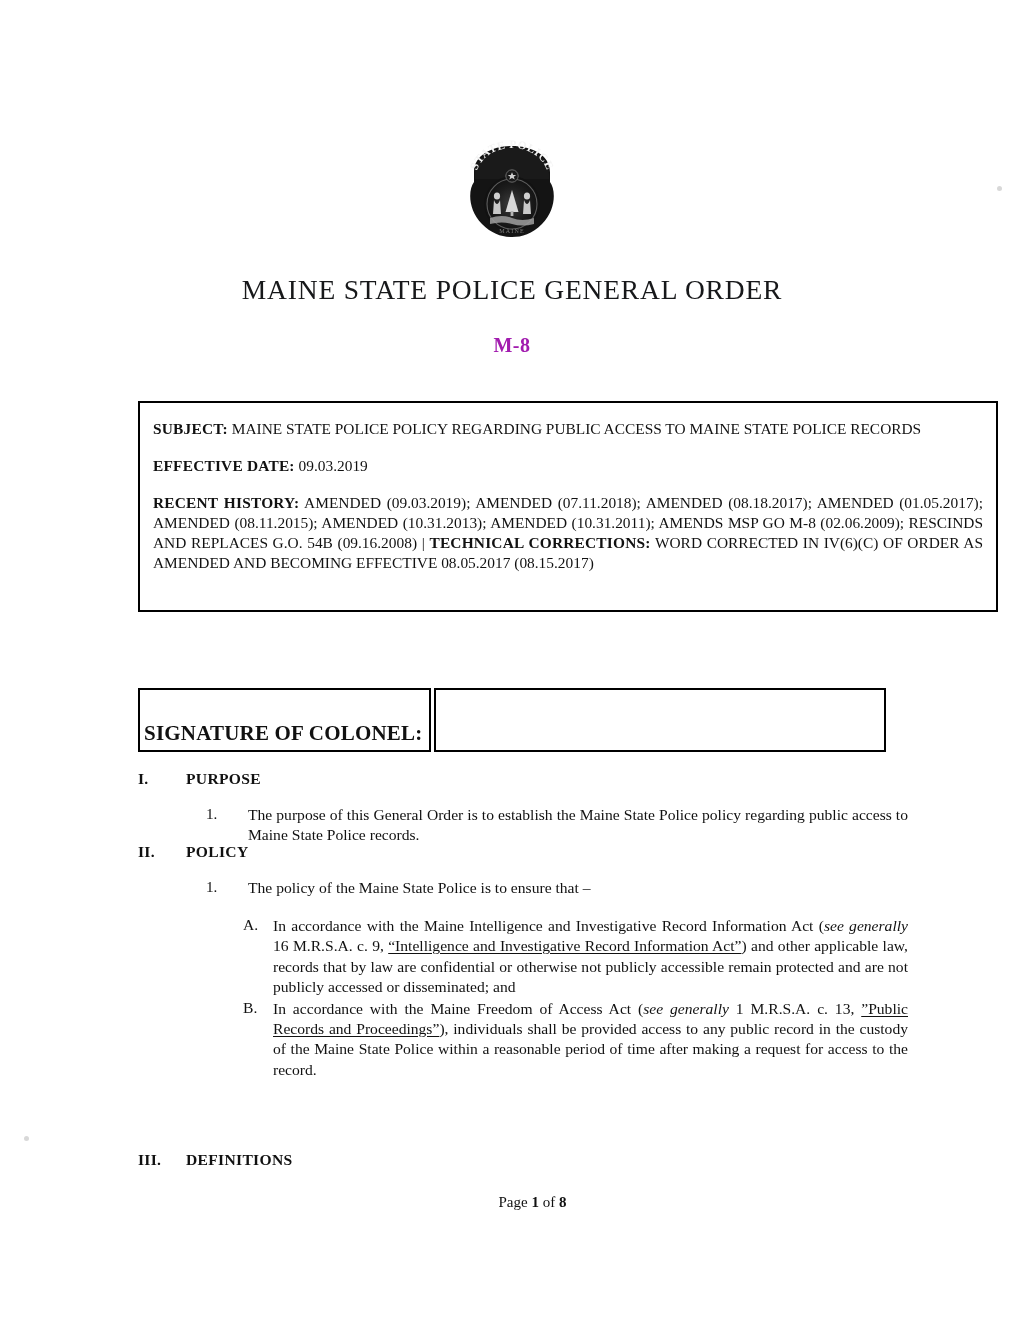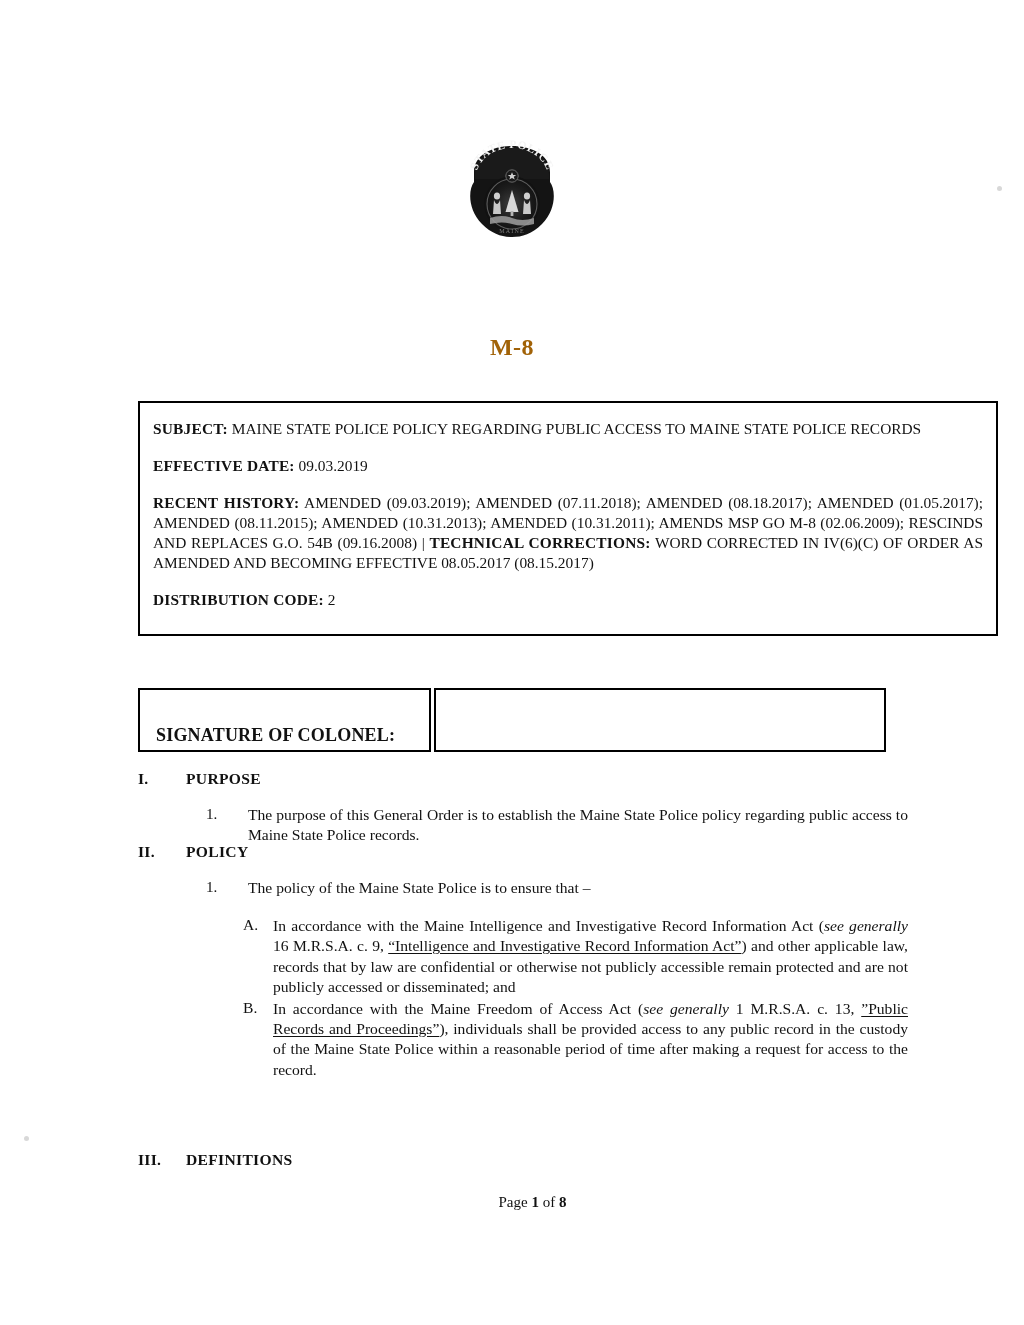--- a/index.html
+++ b/index.html
@@ -48,24 +48,24 @@
     font-size: 27.5px;
     letter-spacing: 0.8px;
     font-weight: 400;
     color: #17181a;
   }
   .doc-code {
     position: absolute;
     left: 0; right: 0;
     top: 334px;
     text-align: center;
-    font-size: 24px;
+    font-size: 20px;
     font-weight: bold;
     letter-spacing: 0.5px;
-    color: #a16207;
+    color: #a21caf;
   }
 
   
   .header-box {
     position: absolute;
     left: 138px;
     top: 401px;
     width: 860px;
     border: 2.5px solid #000;
     box-sizing: border-box;
@@ -89,24 +89,24 @@
     box-sizing: border-box;
   }
   .sig-left {
     width: 293px;
     border: 2.5px solid #000;
     box-sizing: border-box;
     position: relative;
   }
   .sig-left .sig-label {
     position: absolute;
-    left: 16px;
+    left: 4px;
     bottom: 4px;
     font-weight: bold;
-    font-size: 18px;
+    font-size: 21px;
     letter-spacing: 0.2px;
     white-space: nowrap;
   }
   .sig-right {
     flex: 1;
     margin-left: 3px;
     border: 2.5px solid #000;
     box-sizing: border-box;
     background-color: #ffffff;
     background-image:
@@ -220,20 +220,21 @@
         <ellipse cx="63" cy="58" rx="3.1" ry="3.6" fill="#d0d0d0"></ellipse>
         <path d="M60 62 Q63 70, 66 62 L67 76 L59 76 Z" fill="#c9c9c9"></path>
 
         <path d="M26 80 Q38 76, 48 80 Q58 84, 70 80 L70 86 Q58 89, 48 86 Q38 83, 26 86 Z" fill="#9f9f9f" opacity="0.85"></path>
 
         <text x="48" y="95" font-family="'Liberation Serif', serif" font-size="6" fill="#7c7c7c" text-anchor="middle" letter-spacing="1.2">MAINE</text>
       </svg>
     </div>
   </div>
 
+  <div class="doc-title">MAINE STATE POLICE GENERAL ORDER</div>
   <div class="doc-code">M-8</div>
 
   <div class="header-box">
 
     <div class="hb-row justify">
       <span class="lbl">SUBJECT:</span>
       <span>MAINE STATE POLICE POLICY REGARDING PUBLIC ACCESS TO MAINE STATE POLICE RECORDS</span>
     </div>
 
     <div class="hb-gap"></div>
@@ -246,24 +247,20 @@
     <div class="hb-gap"></div>
 
     <div class="hb-row justify">
       <span class="lbl">RECENT HISTORY:</span>
       <span>AMENDED (09.03.2019); AMENDED (07.11.2018); AMENDED (08.18.2017); AMENDED (01.05.2017); AMENDED (08.11.2015); AMENDED (10.31.2013); AMENDED (10.31.2011); AMENDS MSP GO M-8 (02.06.2009); RESCINDS AND REPLACES G.O. 54B (09.16.2008) | </span><span class="lbl">TECHNICAL CORRECTIONS:</span>
       <span>WORD CORRECTED IN IV(6)(C) OF ORDER AS AMENDED AND BECOMING EFFECTIVE 08.05.2017 (08.15.2017)</span>
     </div>
 
     <div class="hb-gap"></div>
 
-    <div class="hb-row">
-      <span class="lbl">DISTRIBUTION CODE:</span>
-      <span>2</span>
-    </div>
   </div>
 
   <div class="sig-strip">
     <div class="sig-left">
       <span class="sig-label">SIGNATURE OF COLONEL:</span>
     </div>
     <div class="sig-right"></div>
   </div>
 
   <div class="section" style="top: 770px;">

